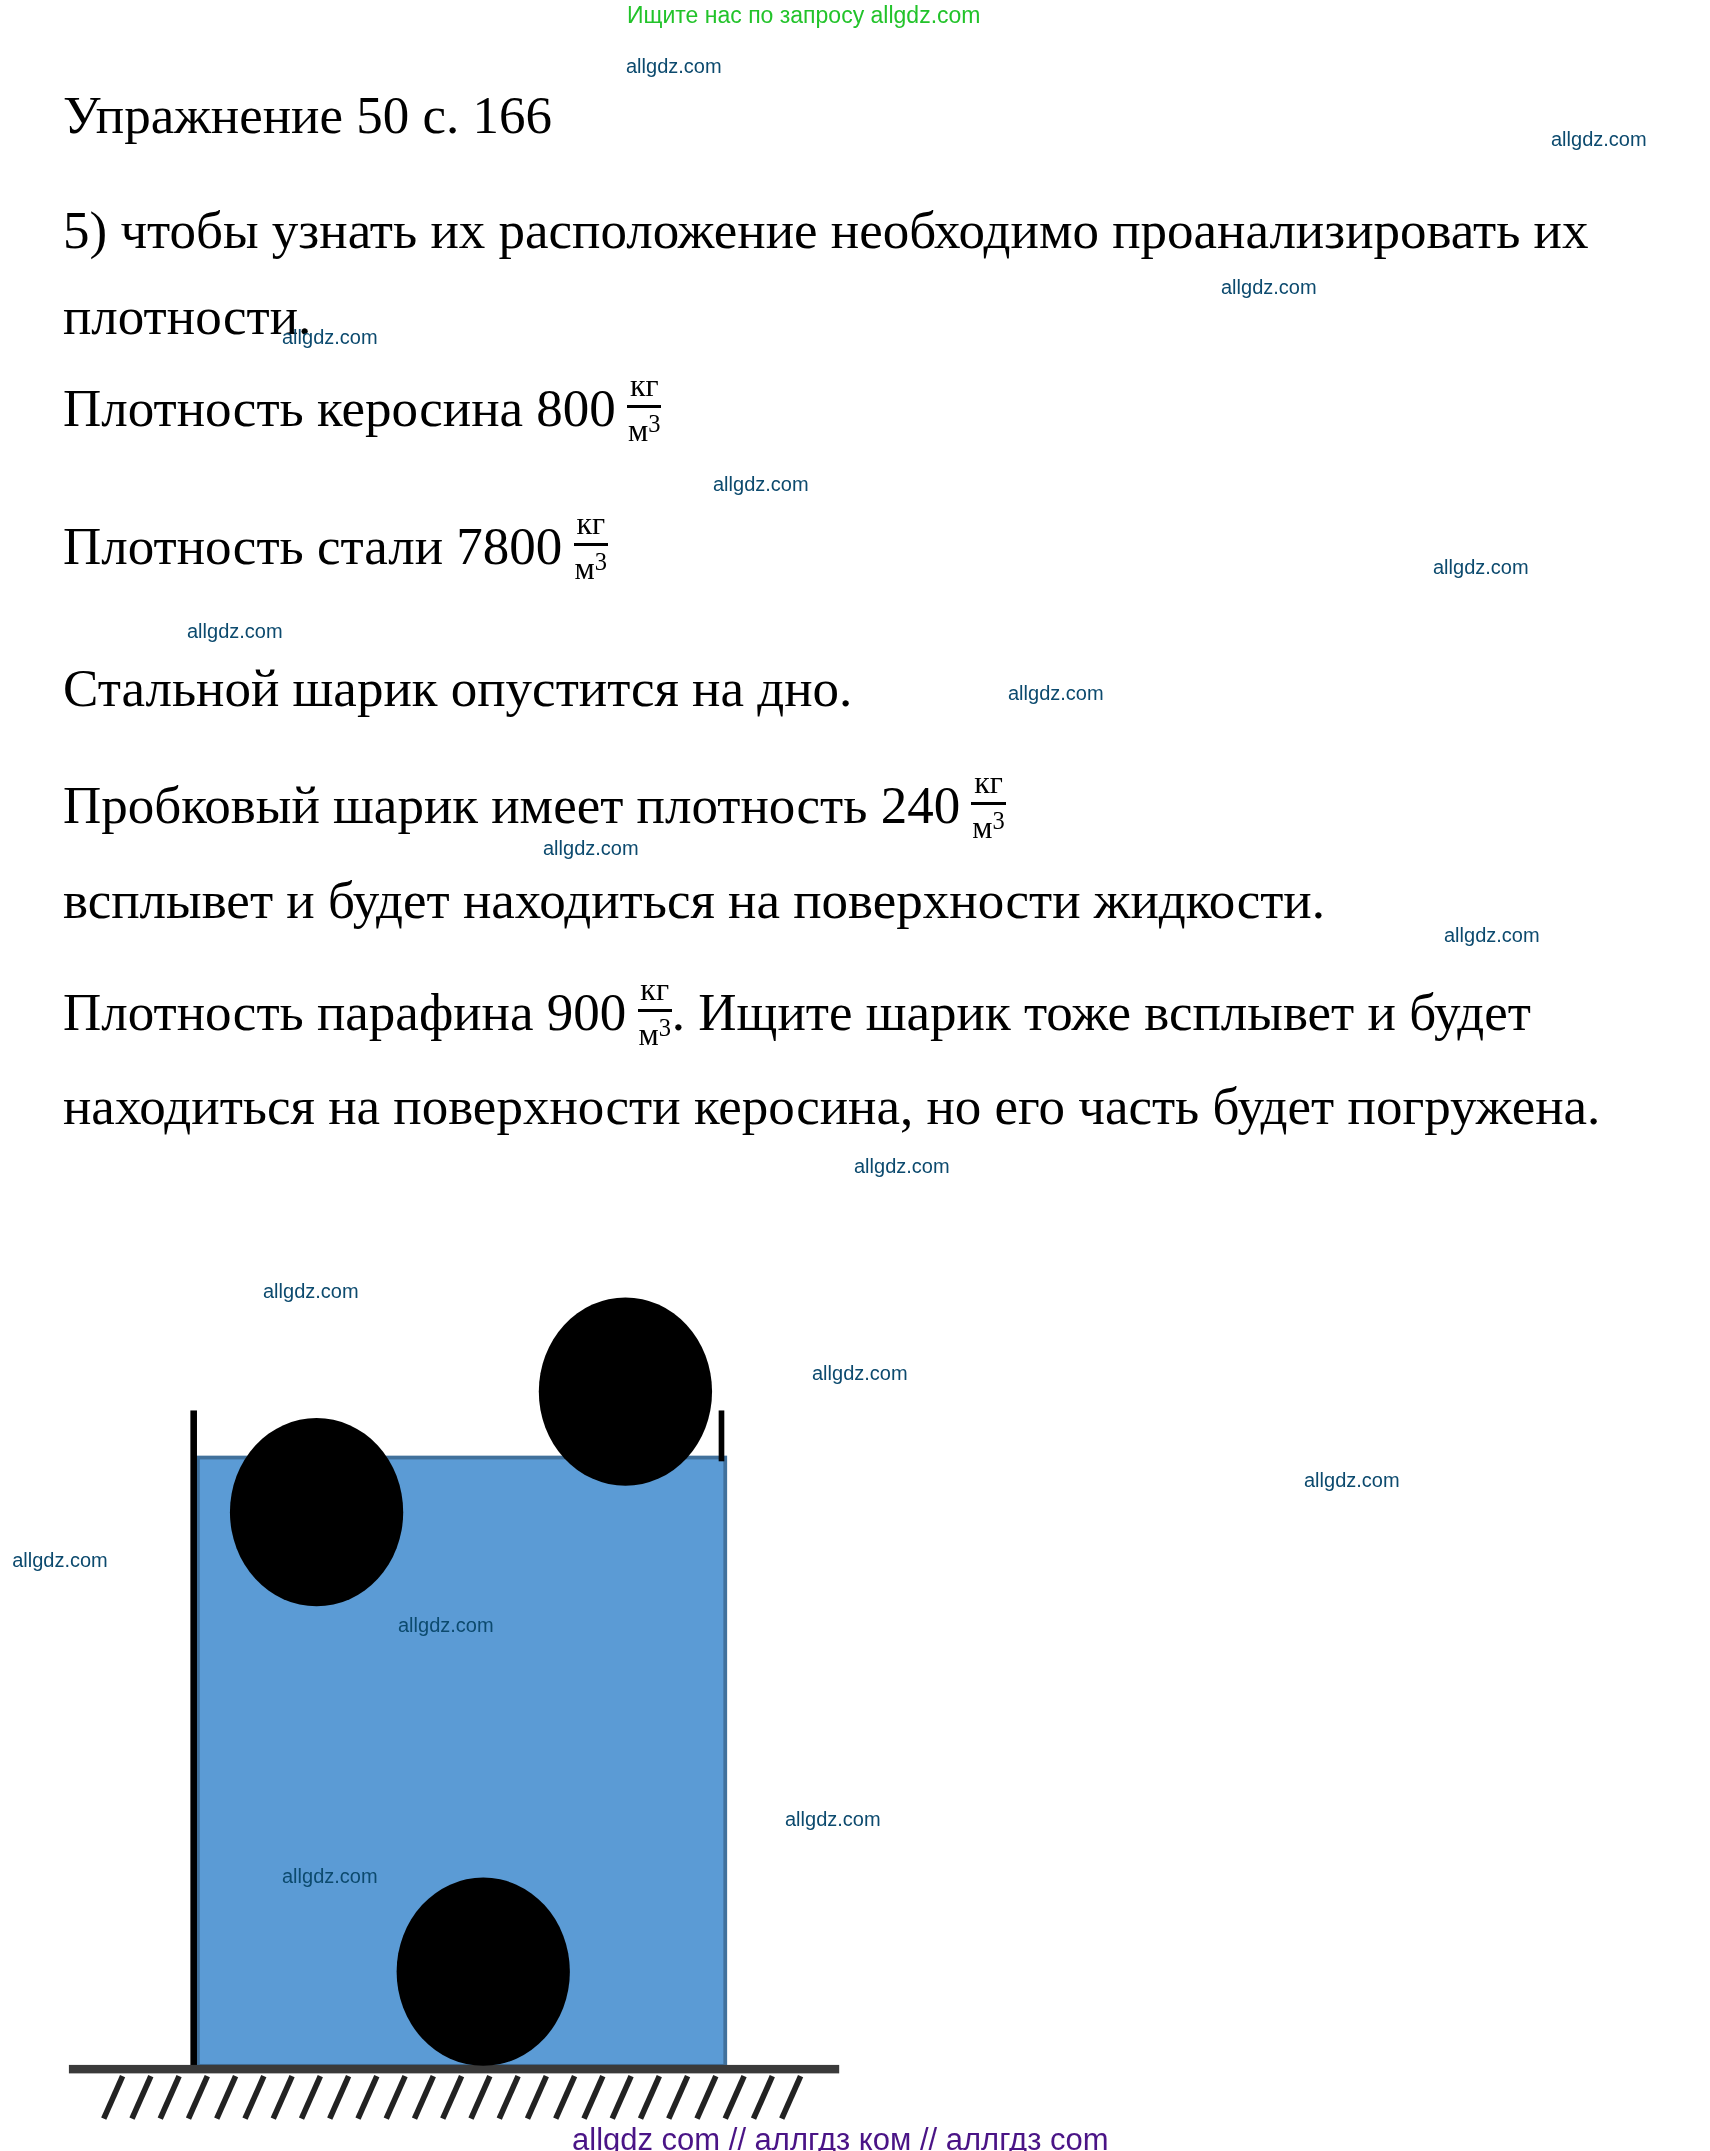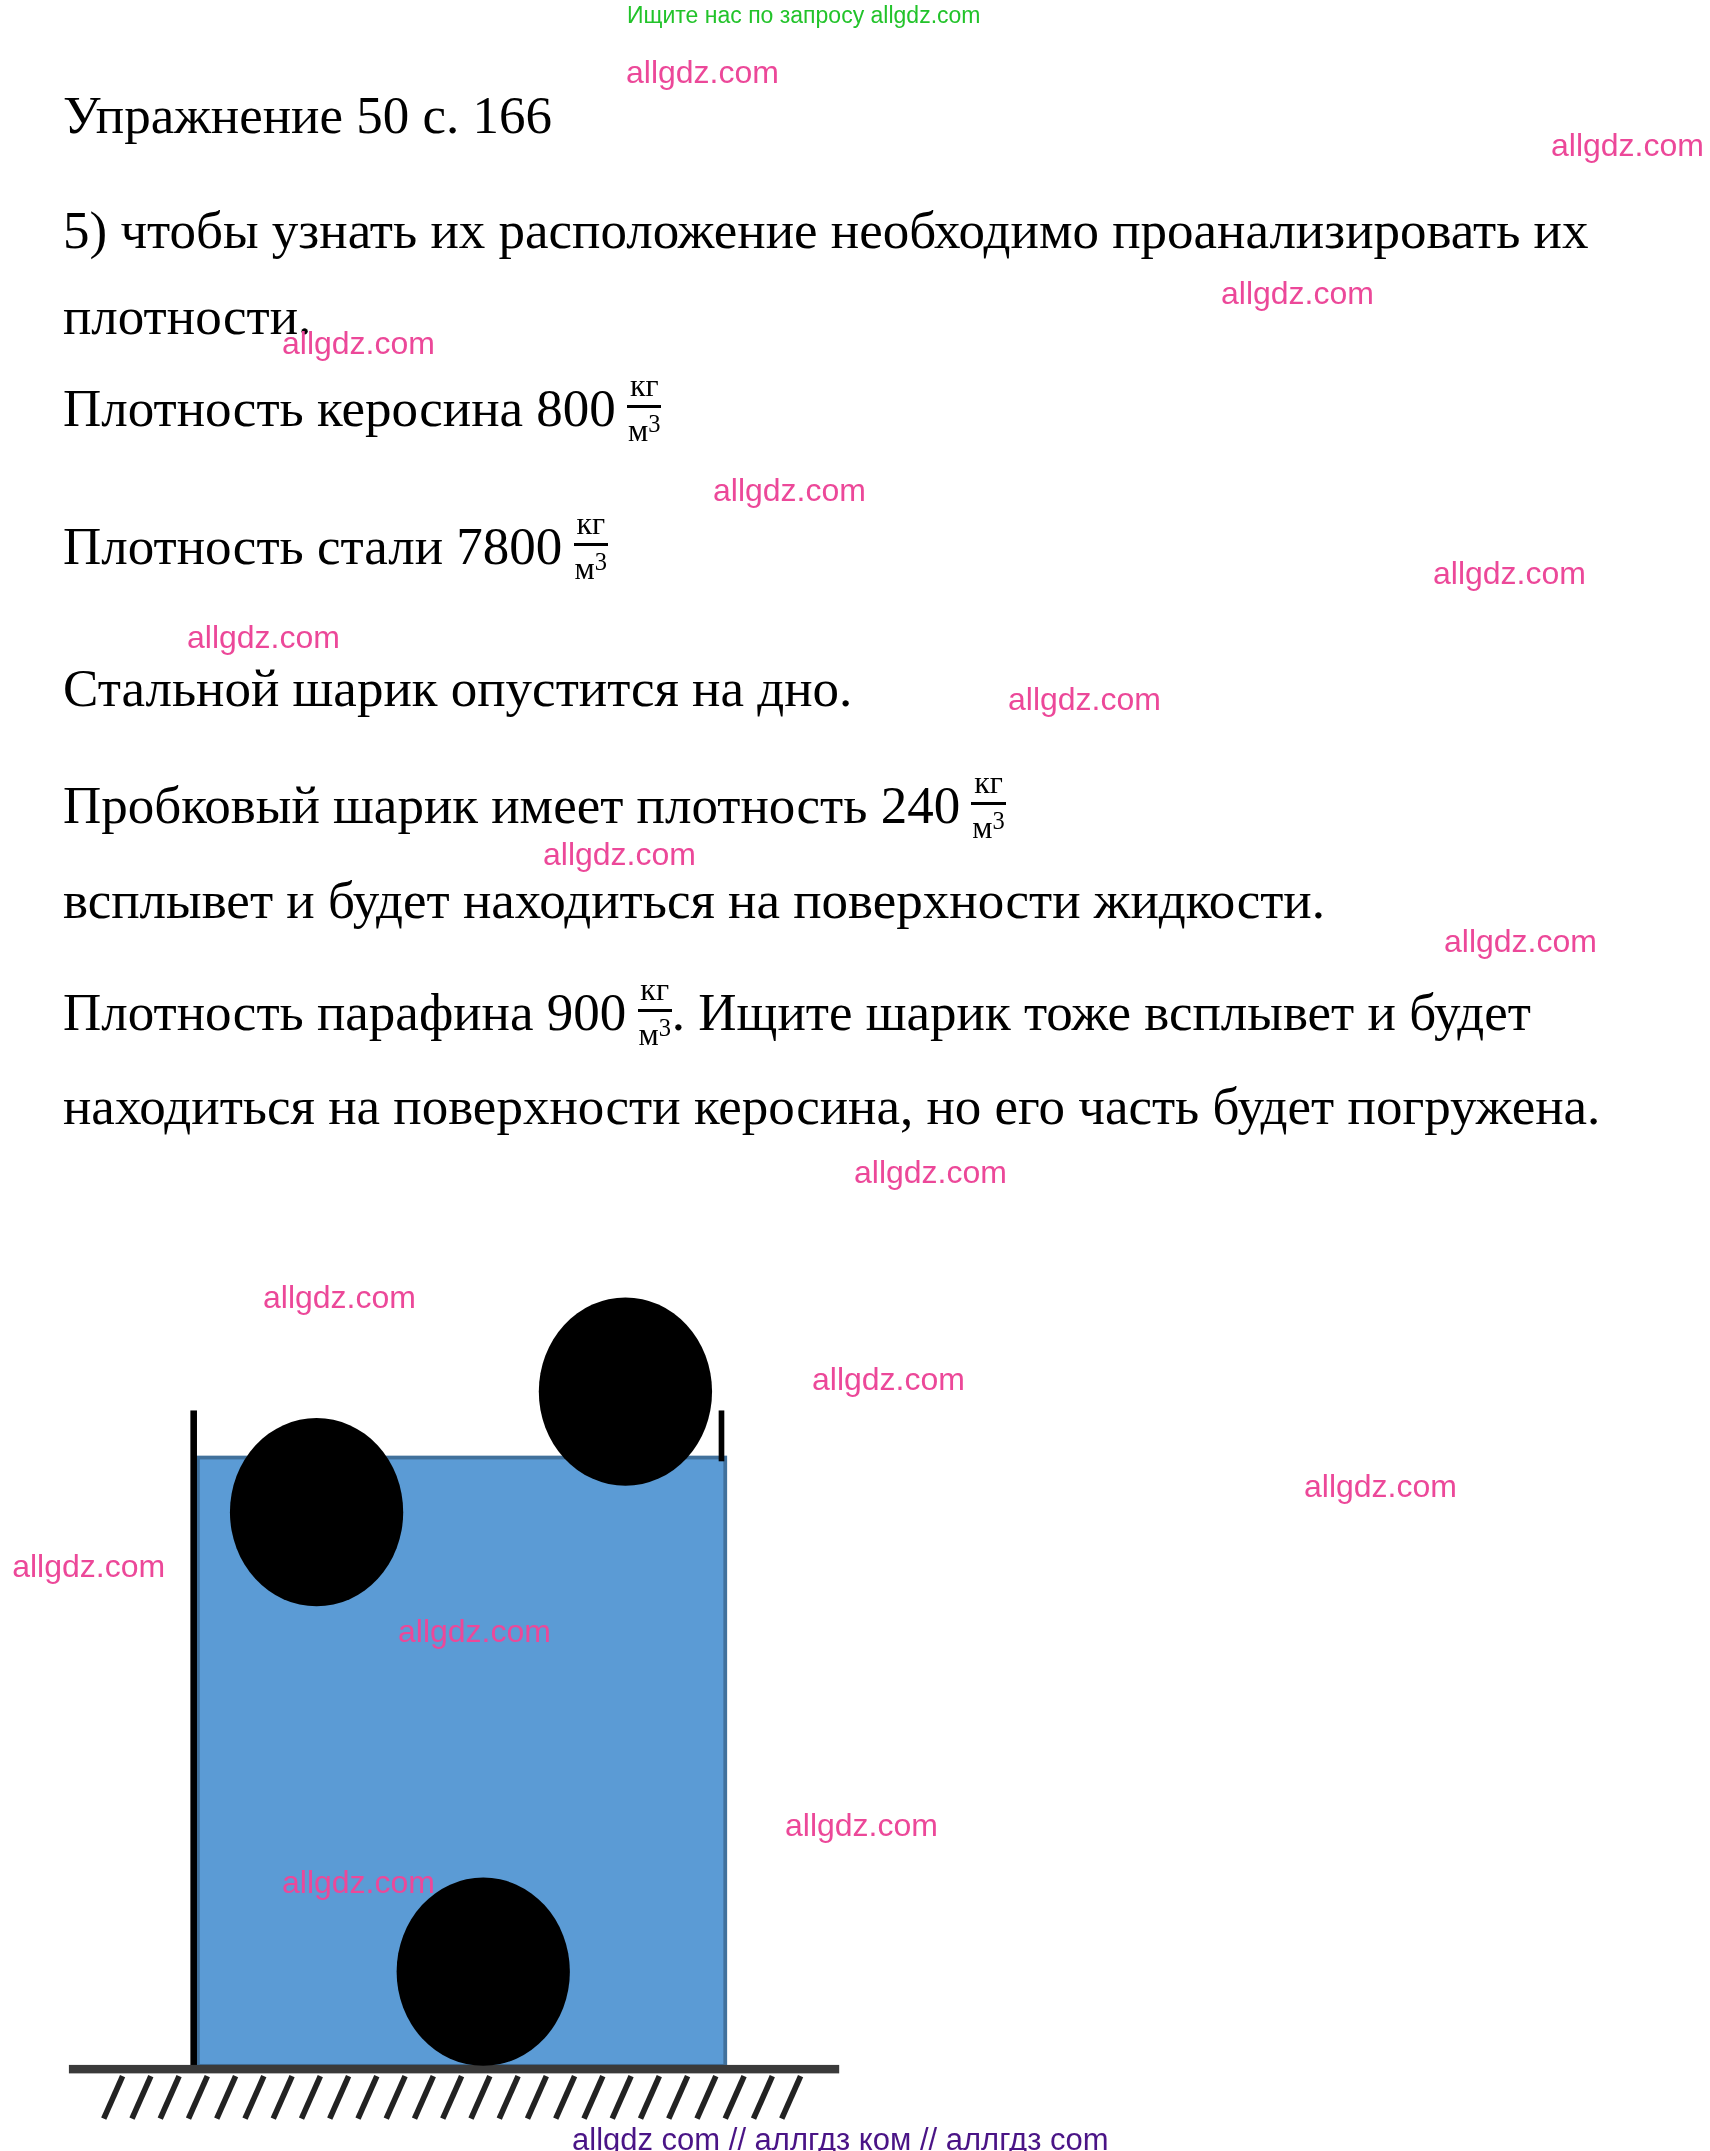--- a/index.html
+++ b/index.html
@@ -1,19 +1,19 @@
 <!DOCTYPE html>
 <html style="font-size:15px"><head>
 <meta charset="utf-8">
 <style>
   html, body { margin:0; padding:0; background:#ffffff; }
   body { width:1711px; height:2152px; position:relative; overflow:hidden; }
   .abs { position:absolute; white-space:nowrap; }
   .serif { font-family:"Liberation Serif","DejaVu Serif",serif; color:#000; font-size:53px; line-height:1; }
-  .wm { font-family:"Liberation Sans","DejaVu Sans",sans-serif; color:#ec4899; font-size:32px; line-height:1; }
+  .wm { font-family:"Liberation Sans","DejaVu Sans",sans-serif; color:#0c4a6e; font-size:20px; line-height:1; }
   .hdr { font-family:"Liberation Sans","DejaVu Sans",sans-serif; color:#22c32a; font-size:23px; line-height:1; }
   .ftr { font-family:"Liberation Sans","DejaVu Sans",sans-serif; color:#4a1486; font-size:31px; line-height:1; }
   .frac { display:inline-block; vertical-align:middle; text-align:center; font-size:32px; margin-left:11.3px; line-height:1; position:relative; top:-5.6px; }
   .frac .num { display:block; padding:0 2.8px 3.8px; border-bottom:3.8px solid #000; }
   .frac .den { display:block; padding-top:3.8px; }
   .frac sup { font-size:24.5px; vertical-align:9.4px; }
 </style>
 </head>
 <body>
 

